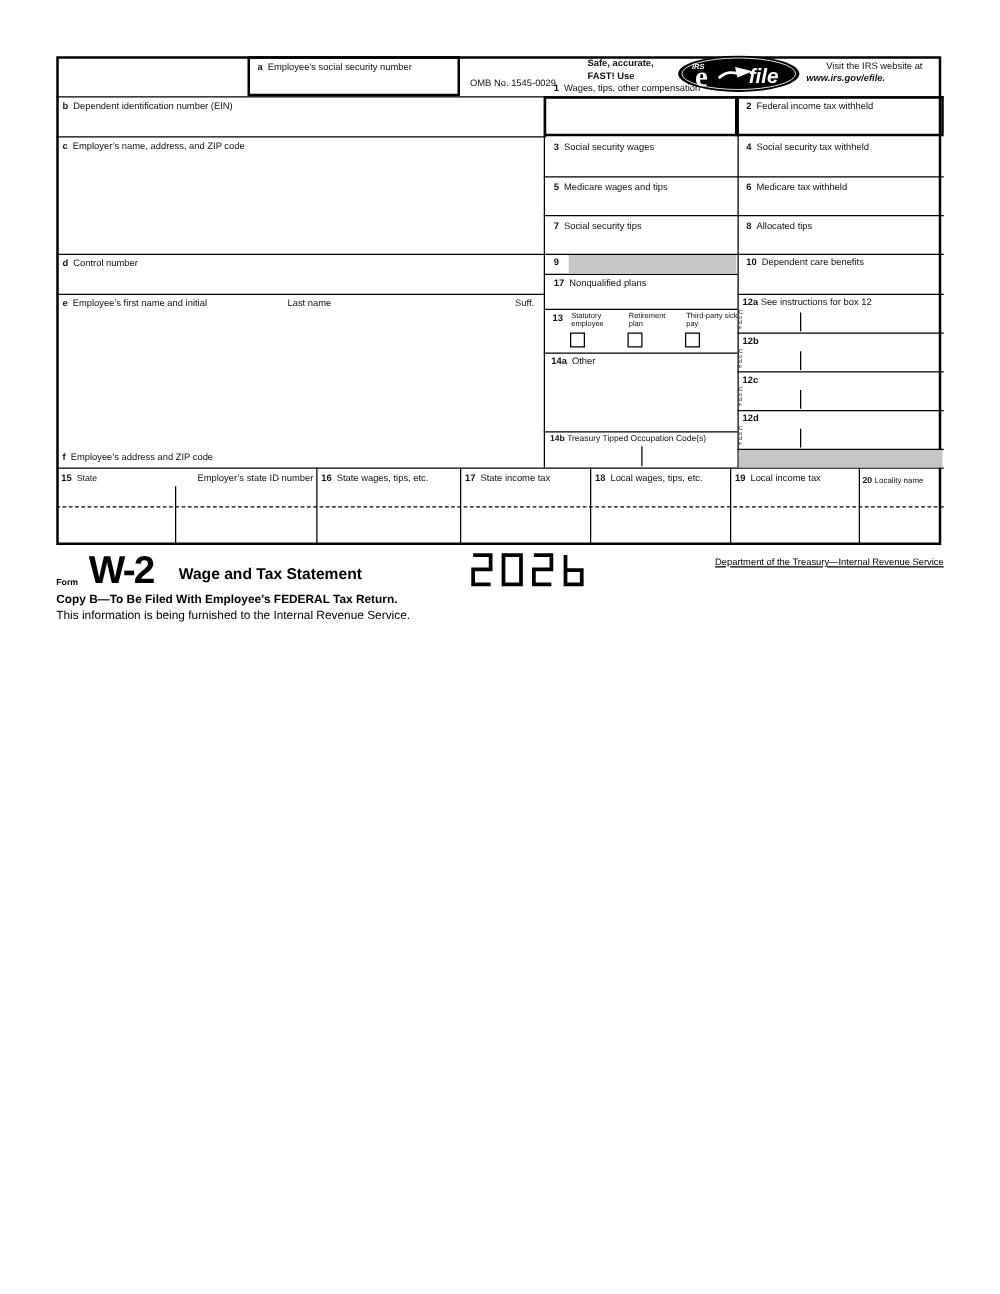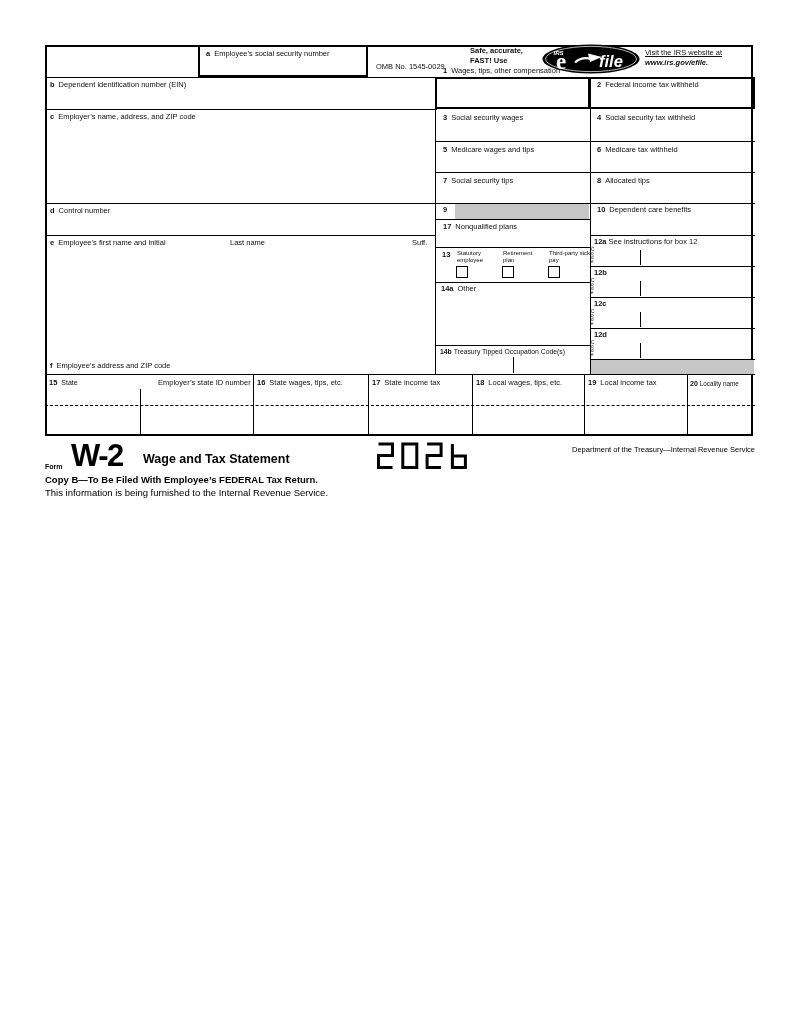--- a/index.html
+++ b/index.html
@@ -15,21 +15,21 @@
   .boldbox{position:absolute;border:2.5px solid #000;box-sizing:border-box;background:transparent;}
   .gray{position:absolute;background:#c6c6c6;}
   .cb{position:absolute;width:12px;height:12px;border:1.4px solid #000;box-sizing:border-box;background:#fff;}
   .opt{position:absolute;font-size:6px;line-height:1.15;width:42px;white-space:normal;color:#111;}
   .codev{position:absolute;font-size:4.6px;line-height:4px;width:5px;word-break:break-all;color:#111;}
   .field{position:absolute;background:transparent;}
   .dash{position:absolute;border-top:1px dashed #000;height:0;}
   .foot-sm{position:absolute;font-size:7px;font-weight:bold;}
   .w2{position:absolute;font-size:31px;font-weight:bold;letter-spacing:-1.5px;line-height:1;}
   .w2title{position:absolute;font-size:12.5px;font-weight:bold;text-align:right;}
-  .dept{position:absolute;font-size:7.5px;text-align:right;}
+  .dept{position:absolute;font-size:7.5px;text-align:right;text-decoration:underline;}
   .copyb{position:absolute;font-size:9.5px;font-weight:bold;}
   .furnish{position:absolute;font-size:9.5px;}
   .ital{font-style:italic;}
   #year-svg path{fill:none;stroke:#000;stroke-width:3;stroke-linejoin:miter;stroke-linecap:butt;}
 </style>
 </head>
 <body>
 
 <div class="sheet">
 
@@ -83,21 +83,21 @@
   <svg class="abs" style="left:542px;top:44px;" width="98" height="30" viewBox="0 0 98 30">
     <ellipse cx="49" cy="15" rx="48.5" ry="14.5" fill="#000"></ellipse>
     <ellipse cx="49" cy="15" rx="45.5" ry="12.6" fill="none" stroke="#fff" stroke-width="0.7"></ellipse>
     <text x="11.5" y="11" font-size="6" font-weight="bold" font-style="italic" fill="#fff" font-family="Liberation Sans, sans-serif">IRS</text>
     <text x="14" y="24.5" font-size="23" font-weight="bold" fill="#fff" font-family="Liberation Serif, serif">e</text>
     <path d="M33,18.5 C39,13 44,13.5 49,15" stroke="#fff" stroke-width="2.2" fill="none"></path>
     <polygon points="46,9.5 60,13 48,18" fill="#fff"></polygon>
     <text x="57" y="22.5" font-size="16.5" font-weight="bold" font-style="italic" fill="#fff" font-family="Liberation Sans, sans-serif">file</text>
   </svg>
 
-  <div class="lbl" style="left:645px;top:49px;text-decoration:underline;">Visit the IRS website at</div>
+  <div class="lbl" style="left:661px;top:49px;">Visit the IRS website at</div>
   <div class="lbl b ital" style="left:645px;top:59px;">www.irs.gov/efile.</div>
 
   <div class="lbl" style="left:50px;top:81px;"><span class="num">b</span><span>Dependent identification number (EIN)</span></div>
   <div class="field" style="left:47px;top:91px;width:386px;height:17px;"></div>
 
   <div class="lbl" style="left:50px;top:113px;"><span class="num">c</span><span>Employer’s name, address, and ZIP code</span></div>
   <div class="field" style="left:47px;top:124px;width:386px;height:78px;"></div>
 
   <div class="lbl" style="left:50px;top:207px;"><span class="num">d</span><span>Control number</span></div>
   <div class="field" style="left:47px;top:217px;width:386px;height:17px;"></div>

